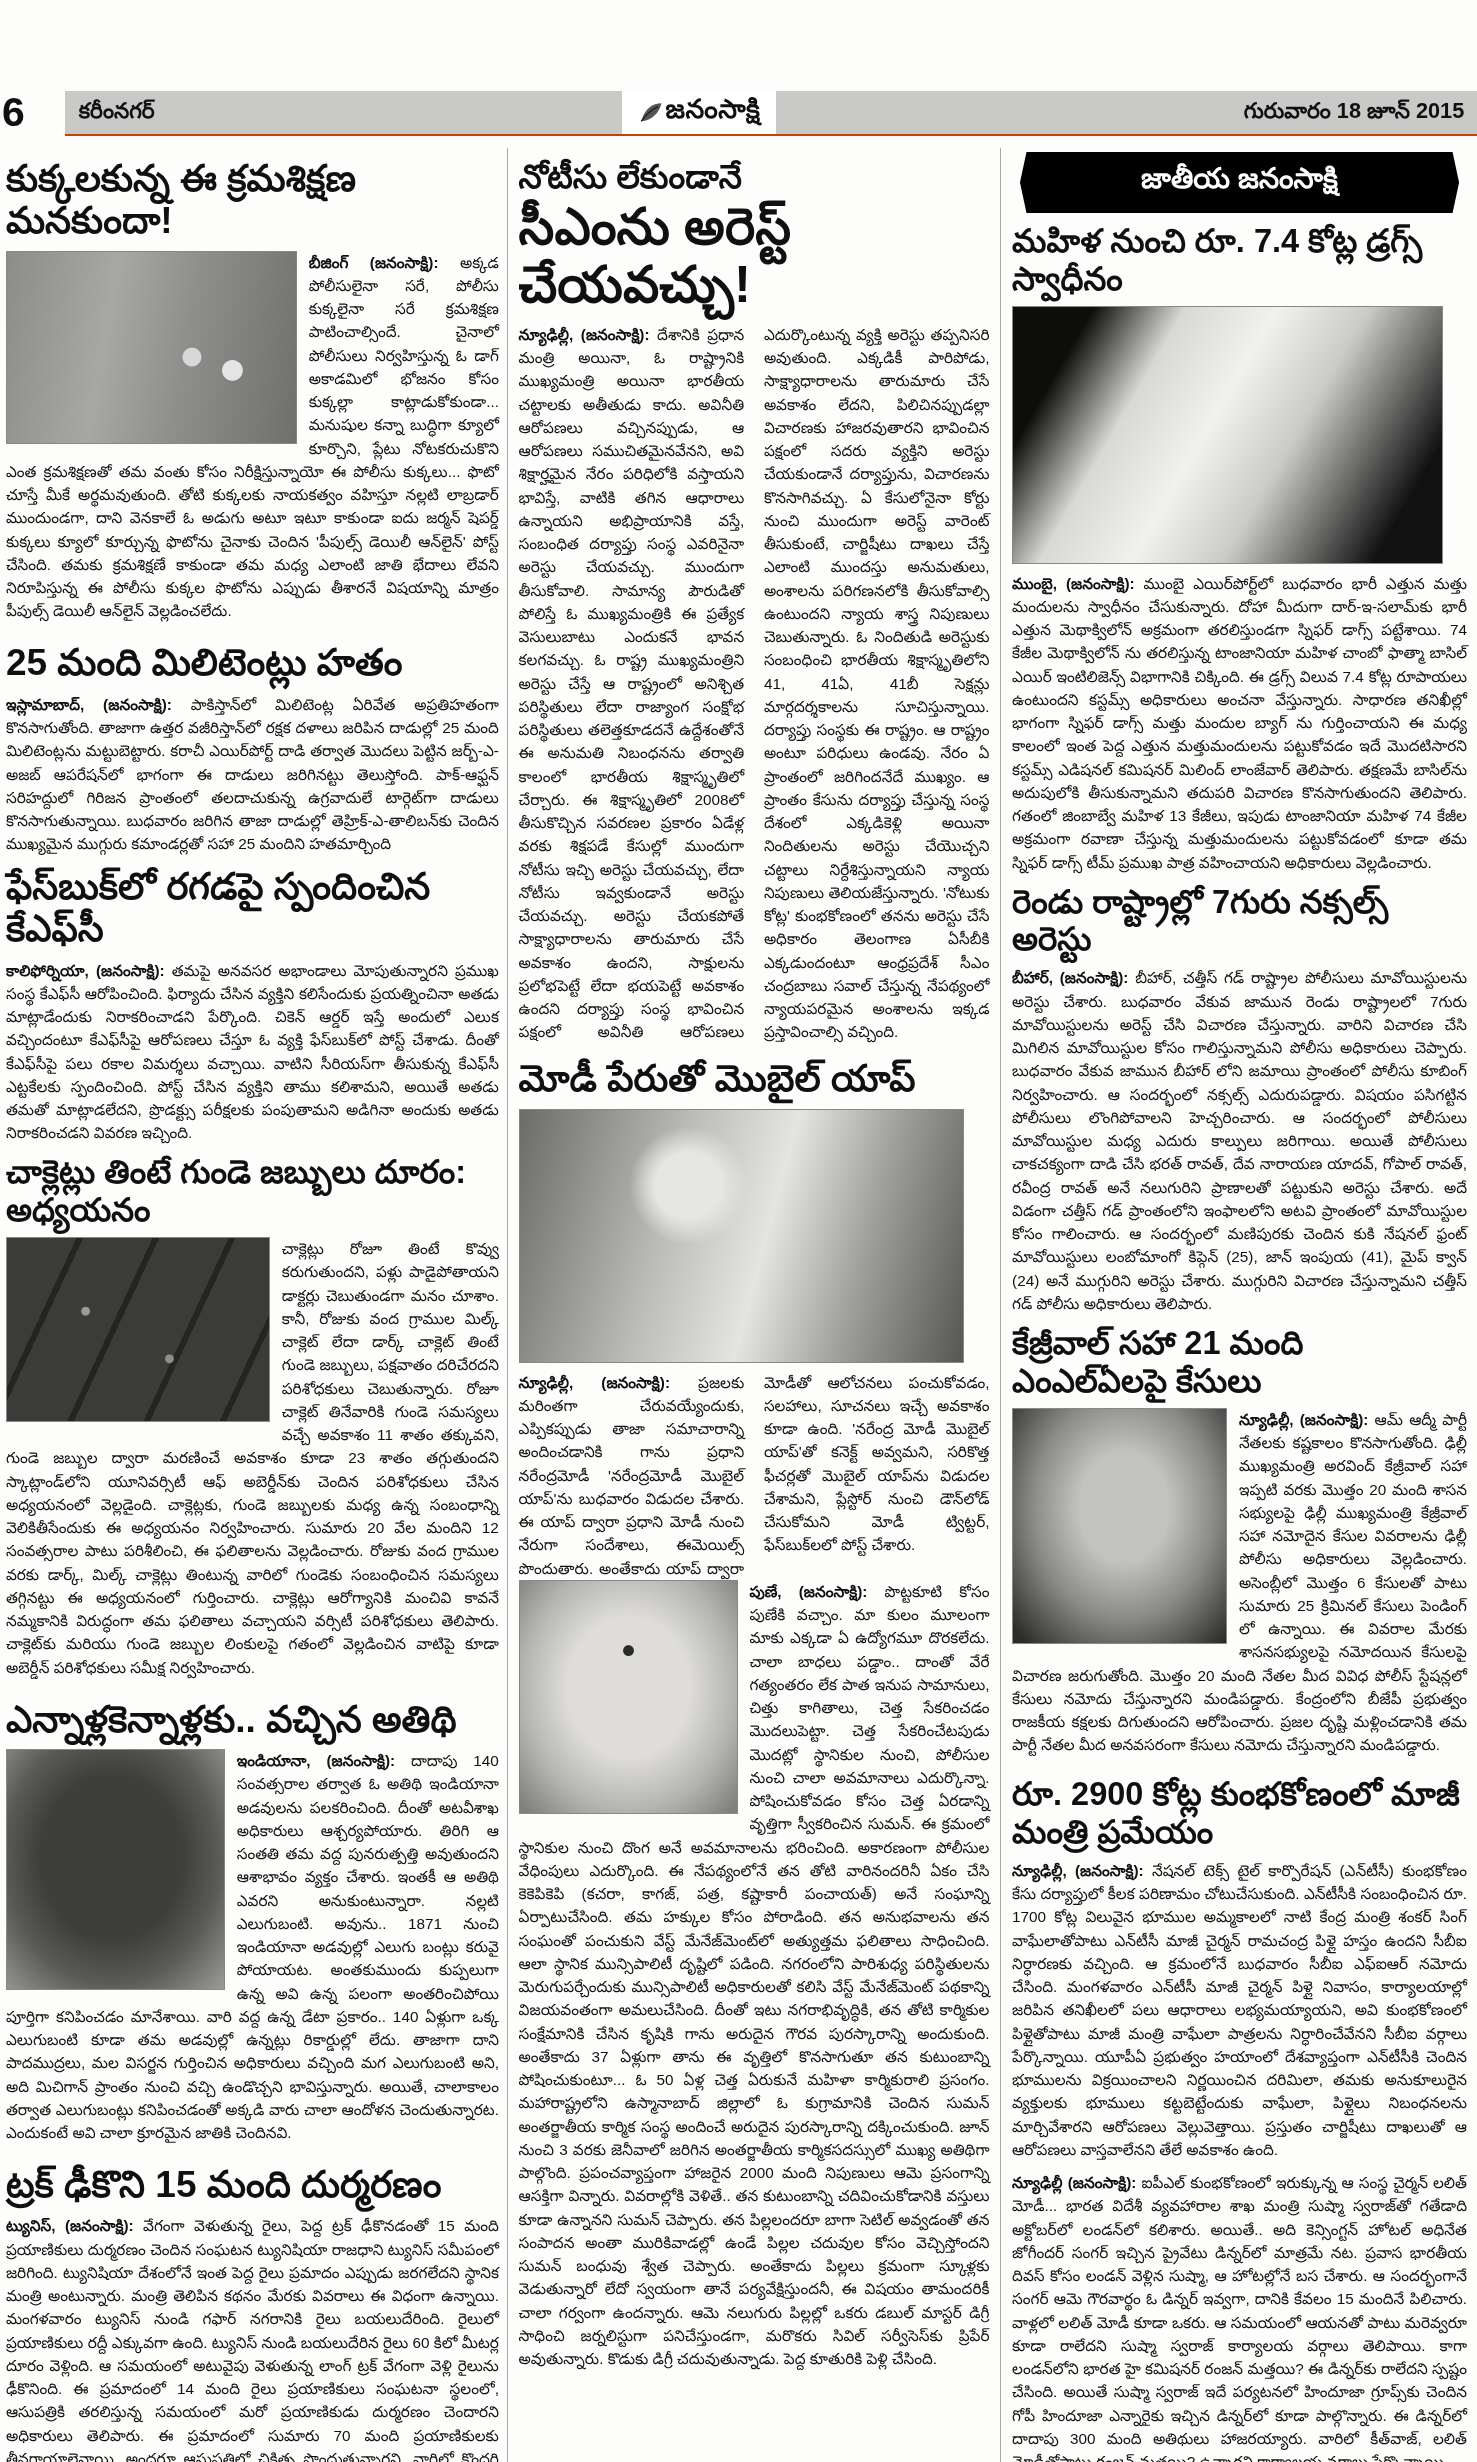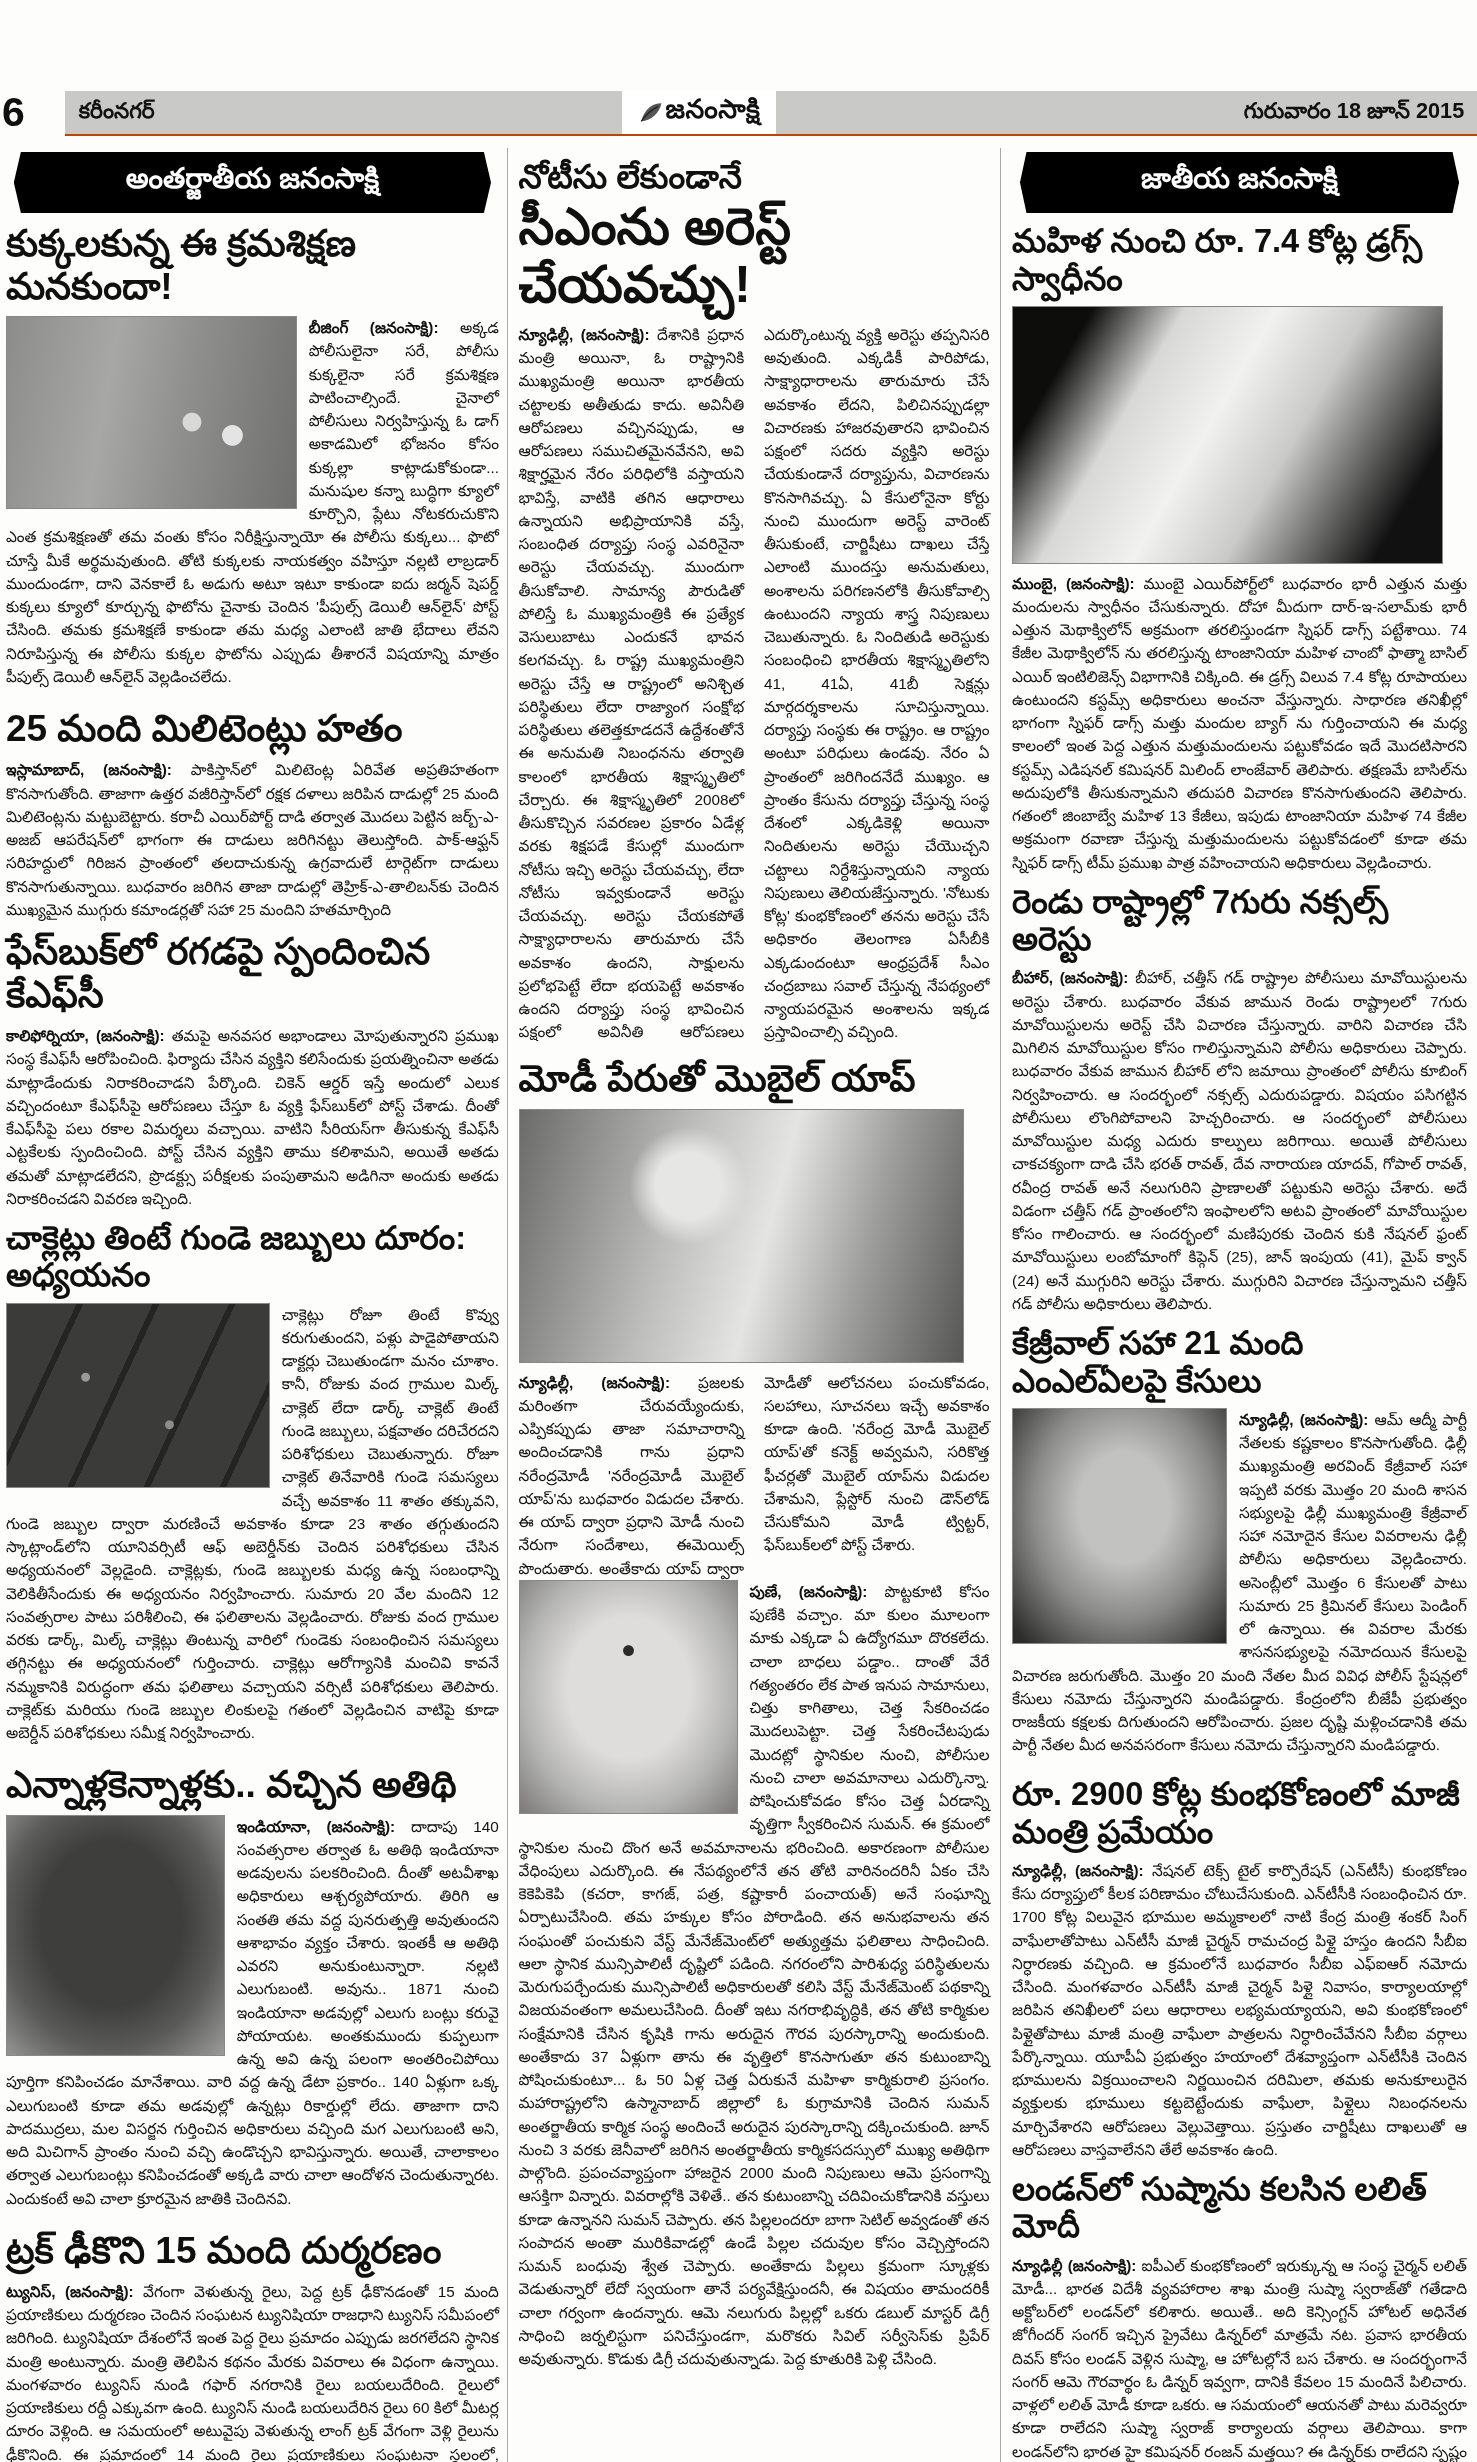--- a/index.html
+++ b/index.html
@@ -96,21 +96,20 @@
         </svg>
         <span class="logo-text">జనంసాక్షి</span>
       </span>
       <span class="date-lbl">గురువారం 18 జూన్ 2015</span>
     </div>
   </div>
 
   <div class="cols">
 
     <div class="col-left">
-      <div class="ribbon">అంతర్జాతీయ జనంసాక్షి</div>
 
       <article class="clearfix">
         <h2 class="hl hl-big">కుక్కలకున్న ఈ క్రమశిక్షణ మనకుందా!</h2>
         <div class="photo fl ph-dogs"></div>
         <p class="body"><span class="dateline">బీజింగ్ (జనంసాక్షి):</span> <span>అక్కడ పోలీసులైనా సరే, పోలీసు కుక్కలైనా సరే క్రమశిక్షణ పాటించాల్సిందే. చైనాలో పోలీసులు నిర్వహిస్తున్న ఓ డాగ్ అకాడమిలో భోజనం కోసం కుక్కల్లా కాట్లాడుకోకుండా... మనుషుల కన్నా బుద్ధిగా క్యూలో కూర్చొని, ప్లేటు నోటకరుచుకొని ఎంత క్రమశిక్షణతో తమ వంతు కోసం నిరీక్షిస్తున్నాయో ఈ పోలీసు కుక్కలు... ఫొటో చూస్తే మీకే అర్థమవుతుంది. తోటి కుక్కలకు నాయకత్వం వహిస్తూ నల్లటి లాబ్రడార్ ముందుండగా, దాని వెనకాలే ఓ అడుగు అటూ ఇటూ కాకుండా ఐదు జర్మన్ షెపర్డ్ కుక్కలు క్యూలో కూర్చున్న ఫొటోను చైనాకు చెందిన 'పీపుల్స్ డెయిలీ ఆన్‌లైన్' పోస్ట్ చేసింది. తమకు క్రమశిక్షణే కాకుండా తమ మధ్య ఎలాంటి జాతి భేదాలు లేవని నిరూపిస్తున్న ఈ పోలీసు కుక్కల ఫొటోను ఎప్పుడు తీశారనే విషయాన్ని మాత్రం పీపుల్స్ డెయిలీ ఆన్‌లైన్ వెల్లడించలేదు.</span></p>
       </article>
 
       <article class="clearfix">
         <h2 class="hl hl-big">25 మంది మిలిటెంట్లు హతం</h2>
         <p class="body"><span class="dateline">ఇస్లామాబాద్, (జనంసాక్షి):</span> <span>పాకిస్తాన్‌లో మిలిటెంట్ల ఏరివేత అప్రతిహతంగా కొనసాగుతోంది. తాజాగా ఉత్తర వజీరిస్తాన్‌లో రక్షక దళాలు జరిపిన దాడుల్లో 25 మంది మిలిటెంట్లను మట్టుబెట్టారు. కరాచీ ఎయిర్‌పోర్ట్ దాడి తర్వాత మొదలు పెట్టిన జర్బ్-ఎ-అజబ్ ఆపరేషన్‌లో భాగంగా ఈ దాడులు జరిగినట్టు తెలుస్తోంది. పాక్-ఆఫ్ఘన్ సరిహద్దులో గిరిజన ప్రాంతంలో తలదాచుకున్న ఉగ్రవాదులే టార్గెట్‌గా దాడులు కొనసాగుతున్నాయి. బుధవారం జరిగిన తాజా దాడుల్లో తెహ్రిక్-ఎ-తాలిబన్‌కు చెందిన ముఖ్యమైన ముగ్గురు కమాండర్లతో సహా 25 మందిని హతమార్చింది</span></p>
@@ -185,21 +184,20 @@
             <div class="photo fl ph-kejri"></div>
             <p class="body"><span class="dateline">న్యూఢిల్లీ, (జనంసాక్షి):</span> <span>ఆమ్ ఆద్మీ పార్టీ నేతలకు కష్టకాలం కొనసాగుతోంది. ఢిల్లీ ముఖ్యమంత్రి అరవింద్ కేజ్రీవాల్ సహా ఇప్పటి వరకు మొత్తం 20 మంది శాసన సభ్యులపై ఢిల్లీ ముఖ్యమంత్రి కేజ్రీవాల్ సహా నమోదైన కేసుల వివరాలను ఢిల్లీ పోలీసు అధికారులు వెల్లడించారు. అసెంబ్లీలో మొత్తం 6 కేసులతో పాటు సుమారు 25 క్రిమినల్ కేసులు పెండింగ్ లో ఉన్నాయి. ఈ వివరాల మేరకు శాసనసభ్యులపై నమోదయిన కేసులపై విచారణ జరుగుతోంది. మొత్తం 20 మంది నేతల మీద వివిధ పోలీస్ స్టేషన్లలో కేసులు నమోదు చేస్తున్నారని మండిపడ్డారు. కేంద్రంలోని బీజేపీ ప్రభుత్వం రాజకీయ కక్షలకు దిగుతుందని ఆరోపించారు. ప్రజల దృష్టి మళ్లించడానికి తమ పార్టీ నేతల మీద అనవసరంగా కేసులు నమోదు చేస్తున్నారని మండిపడ్డారు.</span></p>
           </article>
 
           <article class="clearfix">
             <h2 class="hl hl-mid">రూ. 2900 కోట్ల కుంభకోణంలో మాజీ మంత్రి ప్రమేయం</h2>
             <p class="body"><span class="dateline">న్యూఢిల్లీ, (జనంసాక్షి):</span> <span>నేషనల్ టెక్స్ టైల్ కార్పొరేషన్ (ఎన్‌టీసీ) కుంభకోణం కేసు దర్యాప్తులో కీలక పరిణామం చోటుచేసుకుంది. ఎన్‌టీసీకి సంబంధించిన రూ. 1700 కోట్ల విలువైన భూముల అమ్మకాలలో నాటి కేంద్ర మంత్రి శంకర్ సింగ్ వాఘేలాతోపాటు ఎన్‌టీసీ మాజీ చైర్మన్ రామచంద్ర పిళ్లై హస్తం ఉందని సీబీఐ నిర్ధారణకు వచ్చింది. ఆ క్రమంలోనే బుధవారం సీబీఐ ఎఫ్ఐఆర్ నమోదు చేసింది. మంగళవారం ఎన్‌టీసీ మాజీ చైర్మన్ పిళ్లై నివాసం, కార్యాలయాల్లో జరిపిన తనిఖీలలో పలు ఆధారాలు లభ్యమయ్యాయని, అవి కుంభకోణంలో పిళ్లైతోపాటు మాజీ మంత్రి వాఘేలా పాత్రలను నిర్ధారించేవేనని సీబీఐ వర్గాలు పేర్కొన్నాయి. యూపీఏ ప్రభుత్వం హయాంలో దేశవ్యాప్తంగా ఎన్‌టీసీకి చెందిన భూములను విక్రయించాలని నిర్ణయించిన దరిమిలా, తమకు అనుకూలురైన వ్యక్తులకు భూములు కట్టబెట్టేందుకు వాఘేలా, పిళ్లైలు నిబంధనలను మార్చివేశారని ఆరోపణలు వెల్లువెత్తాయి. ప్రస్తుతం చార్జిషీటు దాఖలుతో ఆ ఆరోపణలు వాస్తవాలేనని తేలే అవకాశం ఉంది.</span></p>
           </article>
 
           <article class="clearfix">
-            <h2 class="hl hl-mid">లండన్‌లో సుష్మాను కలసిన లలిత్ మోదీ</h2>
             <p class="body"><span class="dateline">న్యూఢిల్లీ (జనంసాక్షి):</span> <span>ఐపీఎల్ కుంభకోణంలో ఇరుక్కున్న ఆ సంస్థ చైర్మన్ లలిత్ మోడీ... భారత విదేశీ వ్యవహారాల శాఖ మంత్రి సుష్మా స్వరాజ్‌తో గతేడాది అక్టోబర్‌లో లండన్‌లో కలిశారు. అయితే.. అది కెన్సింగ్టన్ హోటల్ అధినేత జోగీందర్ సంగర్ ఇచ్చిన ప్రైవేటు డిన్నర్‌లో మాత్రమే నట. ప్రవాస భారతీయ దివస్ కోసం లండన్ వెళ్లిన సుష్మా, ఆ హోటల్లోనే బస చేశారు. ఆ సందర్భంగానే సంగర్ ఆమె గౌరవార్థం ఓ డిన్నర్ ఇవ్వగా, దానికి కేవలం 15 మందినే పిలిచారు. వాళ్లలో లలిత్ మోడీ కూడా ఒకరు. ఆ సమయంలో ఆయనతో పాటు మరెవ్వరూ కూడా రాలేదని సుష్మా స్వరాజ్ కార్యాలయ వర్గాలు తెలిపాయి. కాగా లండన్‌లోని భారత హై కమిషనర్ రంజన్ మత్తయి? ఈ డిన్నర్‌కు రాలేదని స్పష్టం చేసింది. అయితే సుష్మా స్వరాజ్ ఇదే పర్యటనలో హిందూజా గ్రూప్స్‌కు చెందిన గోపీ హిందూజా ఎన్నారైకు ఇచ్చిన డిన్నర్‌లో కూడా పాల్గొన్నారు. ఈ డిన్నర్‌లో దాదాపు 300 మంది అతిథులు హాజరయ్యారు. వారిలో కీత్‌వాజ్, లలిత్ మోడీతోపాటు రంజన్ మత్తయి? ఉన్నారని కార్యాలయ వర్గాలు పేర్కొన్నాయి.</span></p>
           </article>
         </div>
       </div>
 
     </div>
   </div>
 </div>
 
 

